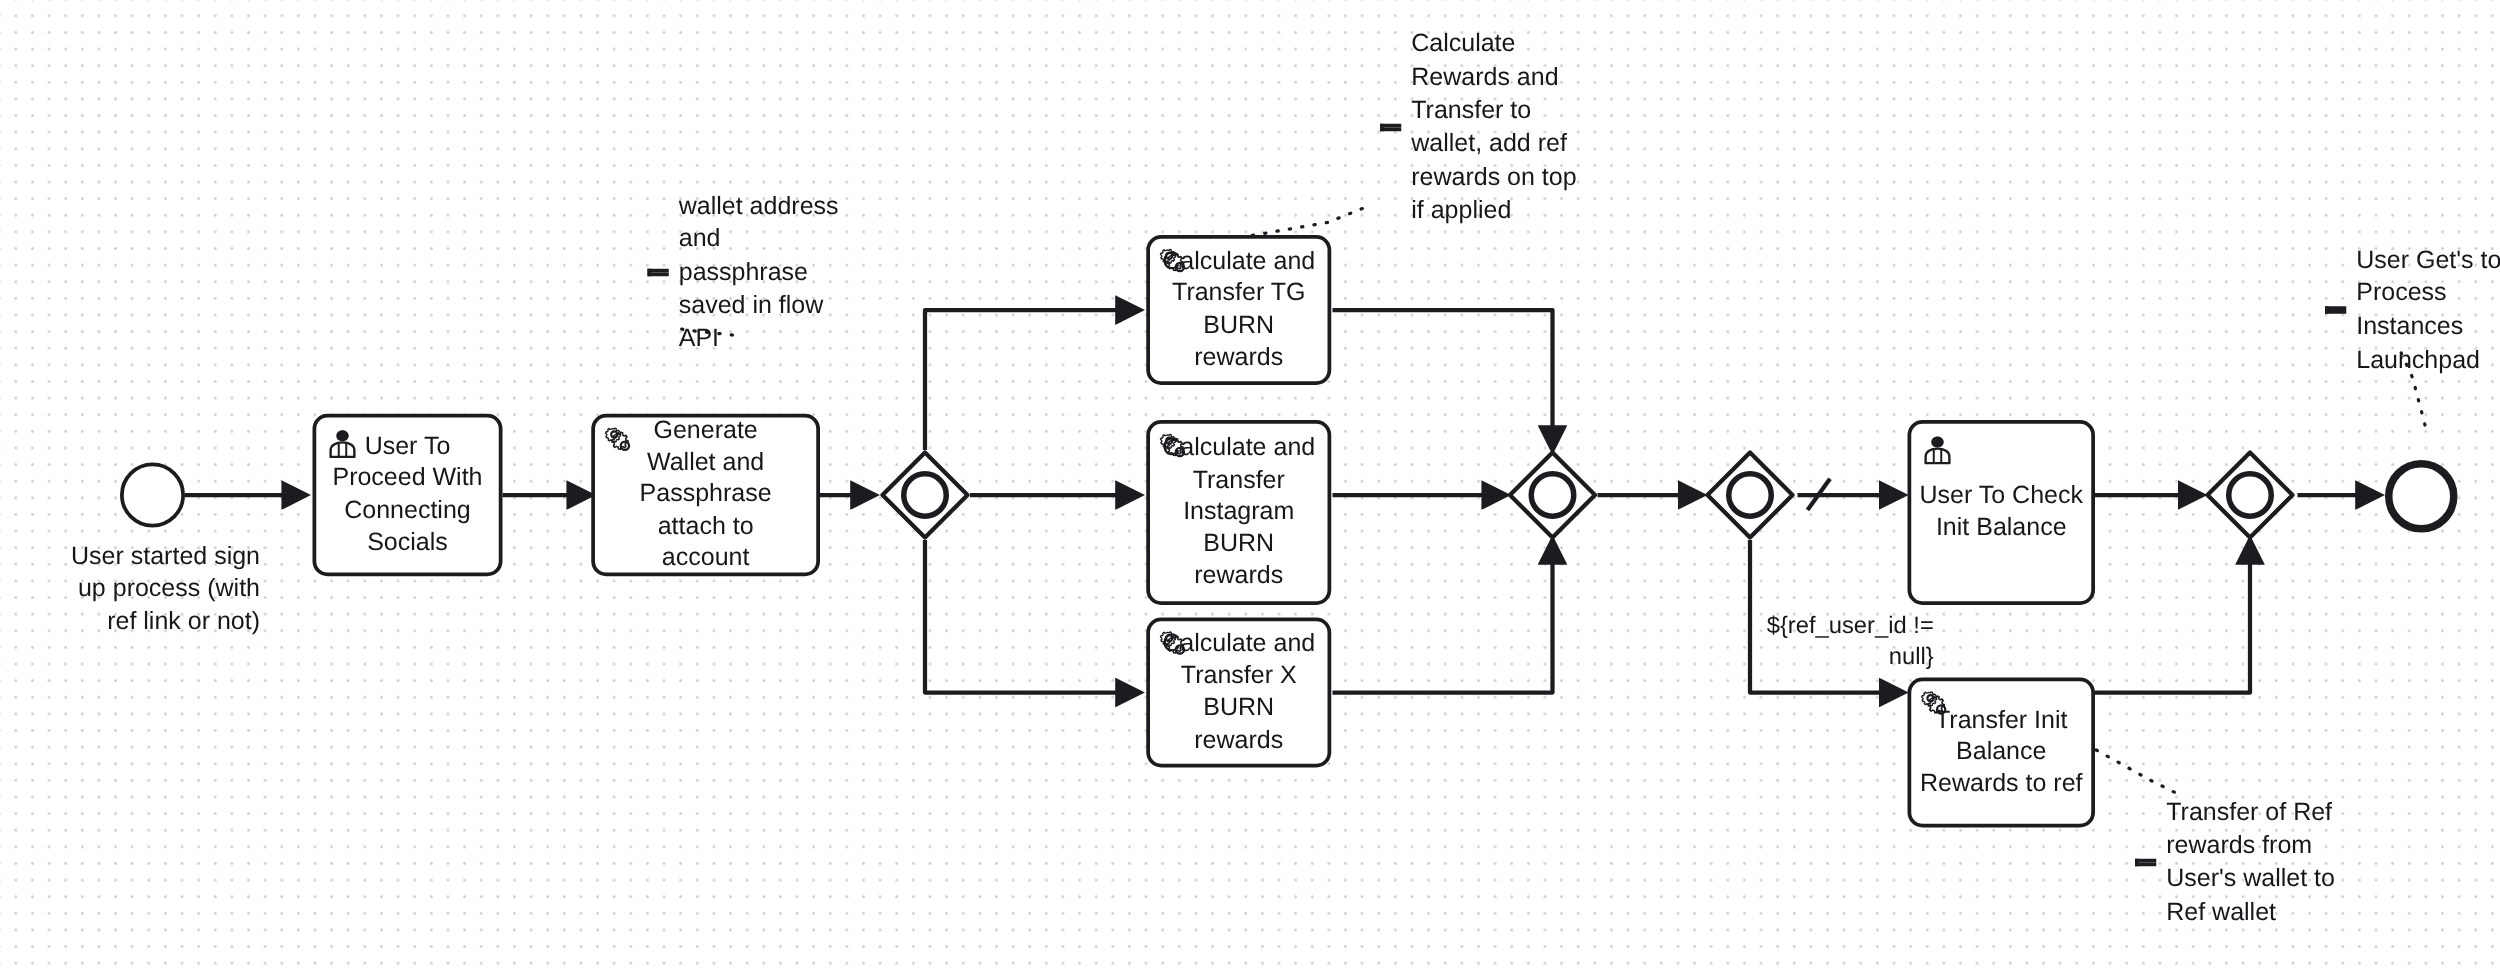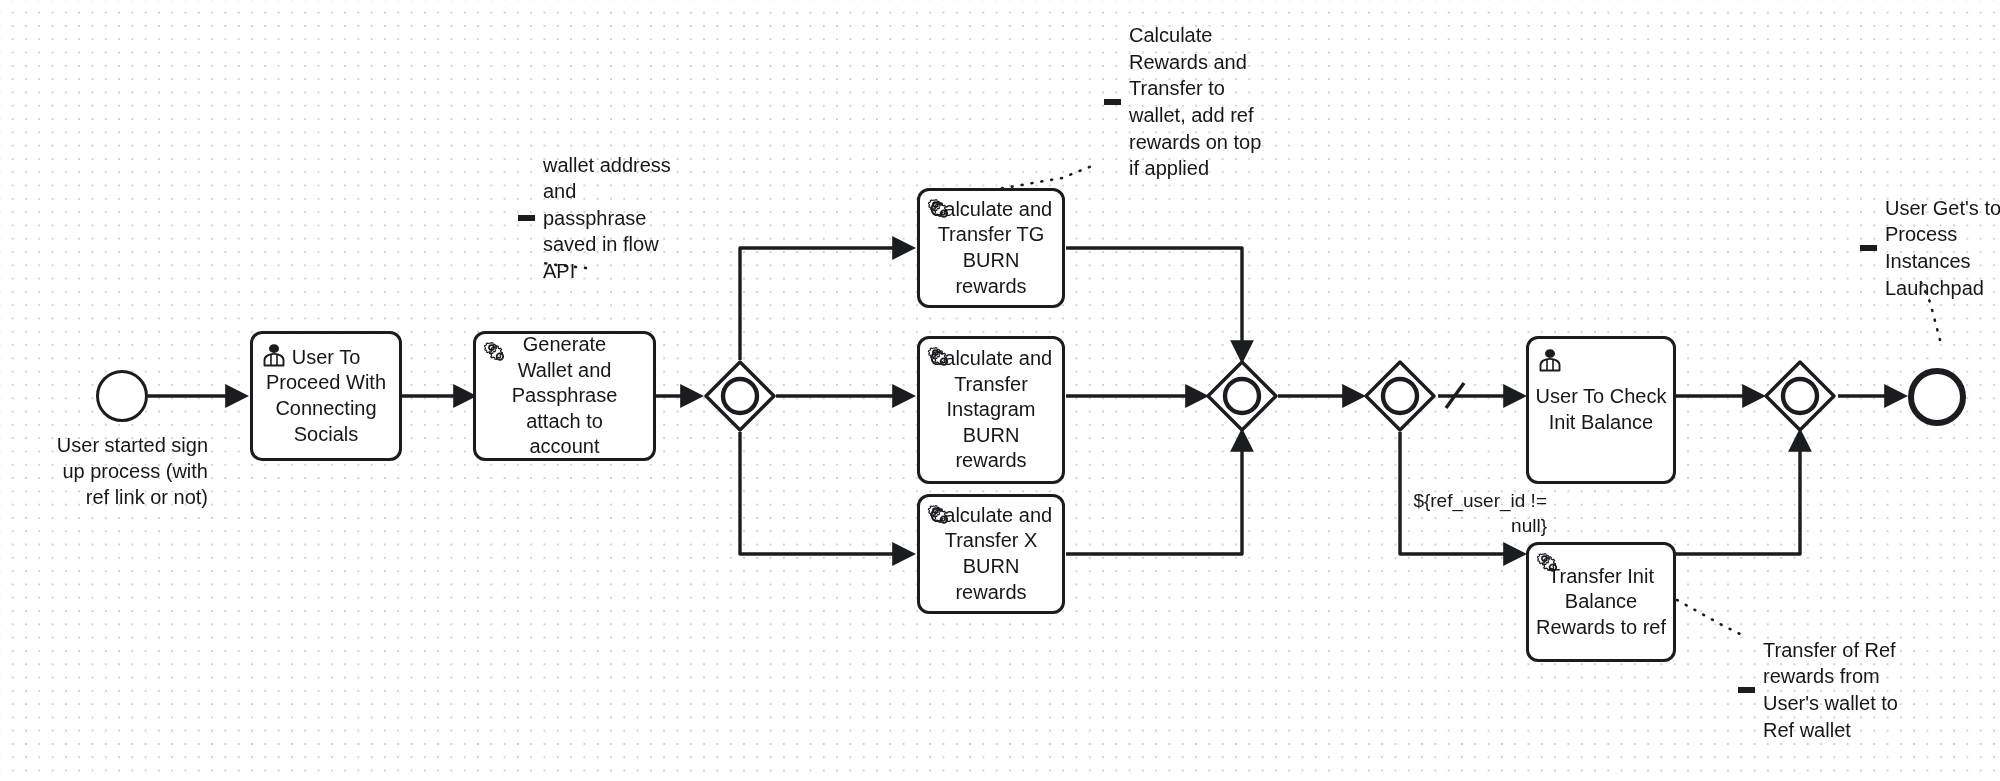--- a/index.html
+++ b/index.html
@@ -339,21 +339,21 @@
   </div>
 
   <div class="annotation" style="left:1860px; top:196px; width:150px; height:104px;">
     <span class="bracket"></span>
     <span class="atext">User Get's to
 Process
 Instances
 Launchpad</span>
   </div>
 
-  <div class="annotation" style="left:1708px; top:638px; width:168px; height:104px;margin-left:30px;">
+  <div class="annotation" style="left:1708px; top:638px; width:168px; height:104px;">
     <span class="bracket"></span>
     <span class="atext">Transfer of Ref
 rewards from
 User's wallet to
 Ref wallet</span>
   </div>
 
 </div>
 
 </body></html>

